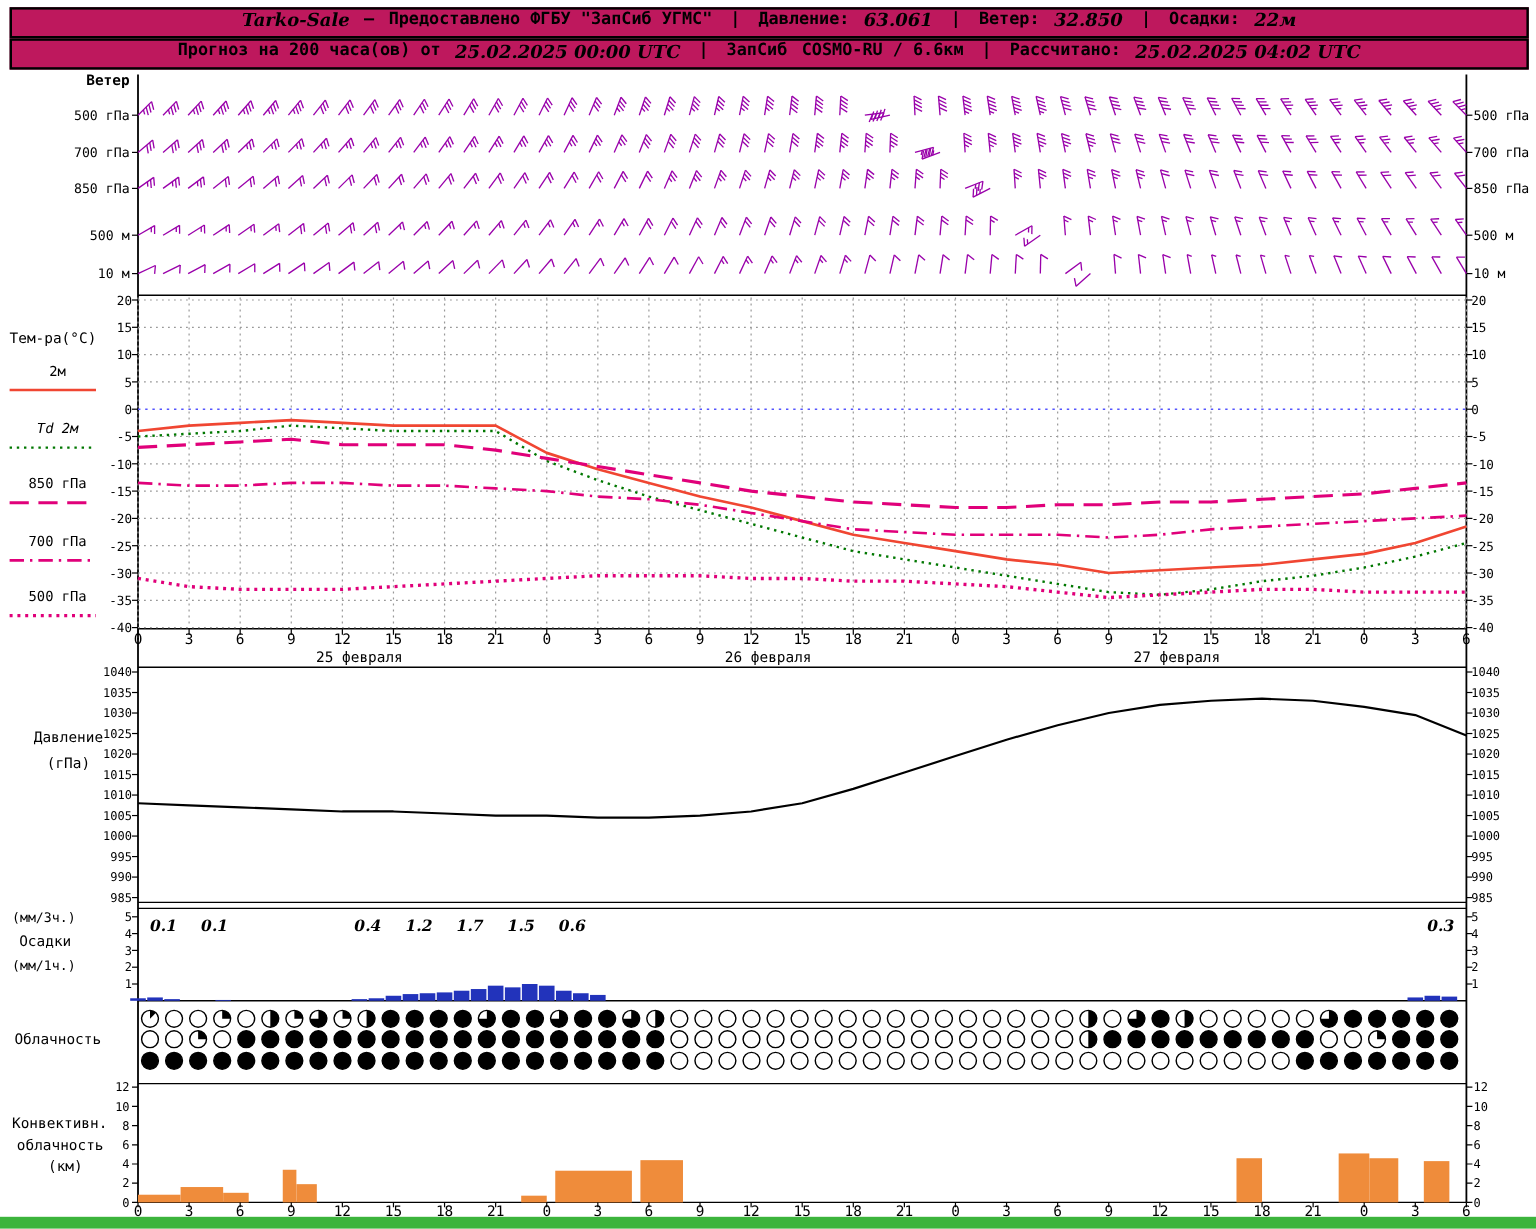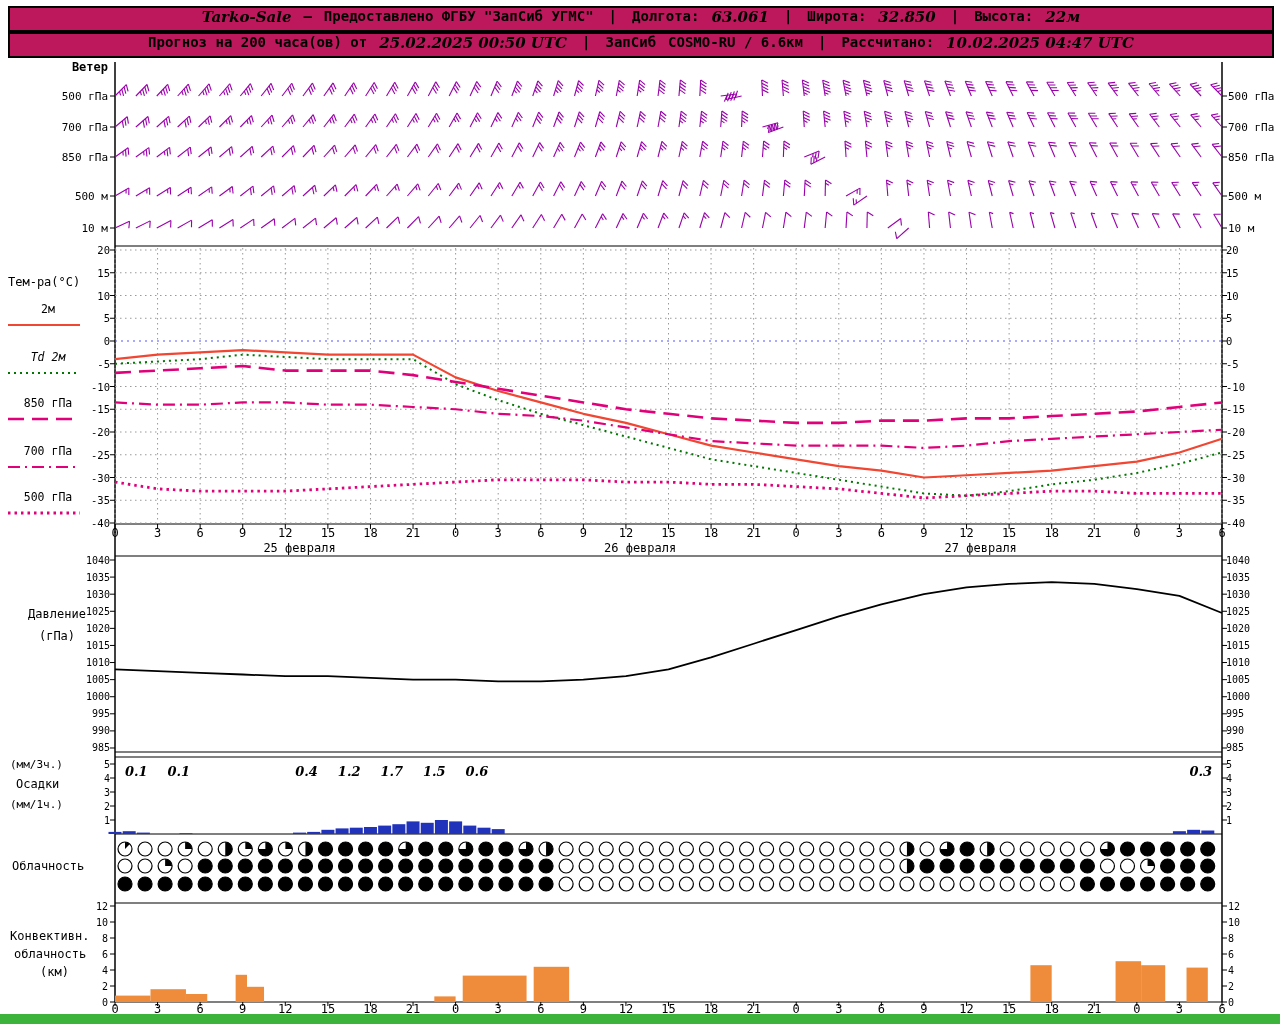--- a/index.html
+++ b/index.html
@@ -16,39 +16,39 @@
   #footer{position:absolute;left:0;top:1014px;width:1280px;height:10px;background:#3cb43c}
 </style>
 </head>
 <body>
 
 <div class="hdr" id="h1">
   <span class="it">Tarko-Sale</span>
   <span>—</span>
   <span>Предоставлено ФГБУ "ЗапСиб УГМС"</span>
   <span class="sep">|</span>
-  <span>Долгота:</span>
+  <span>Давление:</span>
   <span class="it">63.061</span>
   <span class="sep">|</span>
-  <span>Широта:</span>
+  <span>Ветер:</span>
   <span class="it">32.850</span>
   <span class="sep">|</span>
-  <span>Высота:</span>
+  <span>Осадки:</span>
   <span class="it">22м</span>
 </div>
 
 <div class="hdr" id="h2">
   <span>Прогноз на 200 часа(ов) от</span>
-  <span class="it">25.02.2025 00:50 UTC</span>
+  <span class="it">25.02.2025 00:00 UTC</span>
   <span class="sep">|</span>
   <span>ЗапСиб</span>
   <span>COSMO-RU / 6.6км</span>
   <span class="sep">|</span>
   <span>Рассчитано:</span>
-  <span class="it">10.02.2025 04:47 UTC</span>
+  <span class="it">25.02.2025 04:02 UTC</span>
 </div>
 
 <svg id="meteo" width="1280" height="1024">
     <line x1="115" y1="62" x2="115" y2="1002" stroke="#000" stroke-width="1.5" stroke-dasharray="none" stroke-linecap="butt"></line>
     <line x1="1222" y1="62" x2="1222" y2="1002" stroke="#000" stroke-width="1.5" stroke-dasharray="none" stroke-linecap="butt"></line>
     <line x1="115" y1="246" x2="1222" y2="246" stroke="#000" stroke-width="1.2" stroke-dasharray="none" stroke-linecap="butt"></line>
     <line x1="115" y1="524" x2="1222" y2="524" stroke="#000" stroke-width="1.2" stroke-dasharray="none" stroke-linecap="butt"></line>
     <line x1="115" y1="556" x2="1222" y2="556" stroke="#000" stroke-width="1.2" stroke-dasharray="none" stroke-linecap="butt"></line>
     <line x1="115" y1="752" x2="1222" y2="752" stroke="#000" stroke-width="1.2" stroke-dasharray="none" stroke-linecap="butt"></line>
     <line x1="115" y1="757" x2="1222" y2="757" stroke="#000" stroke-width="1.2" stroke-dasharray="none" stroke-linecap="butt"></line>

